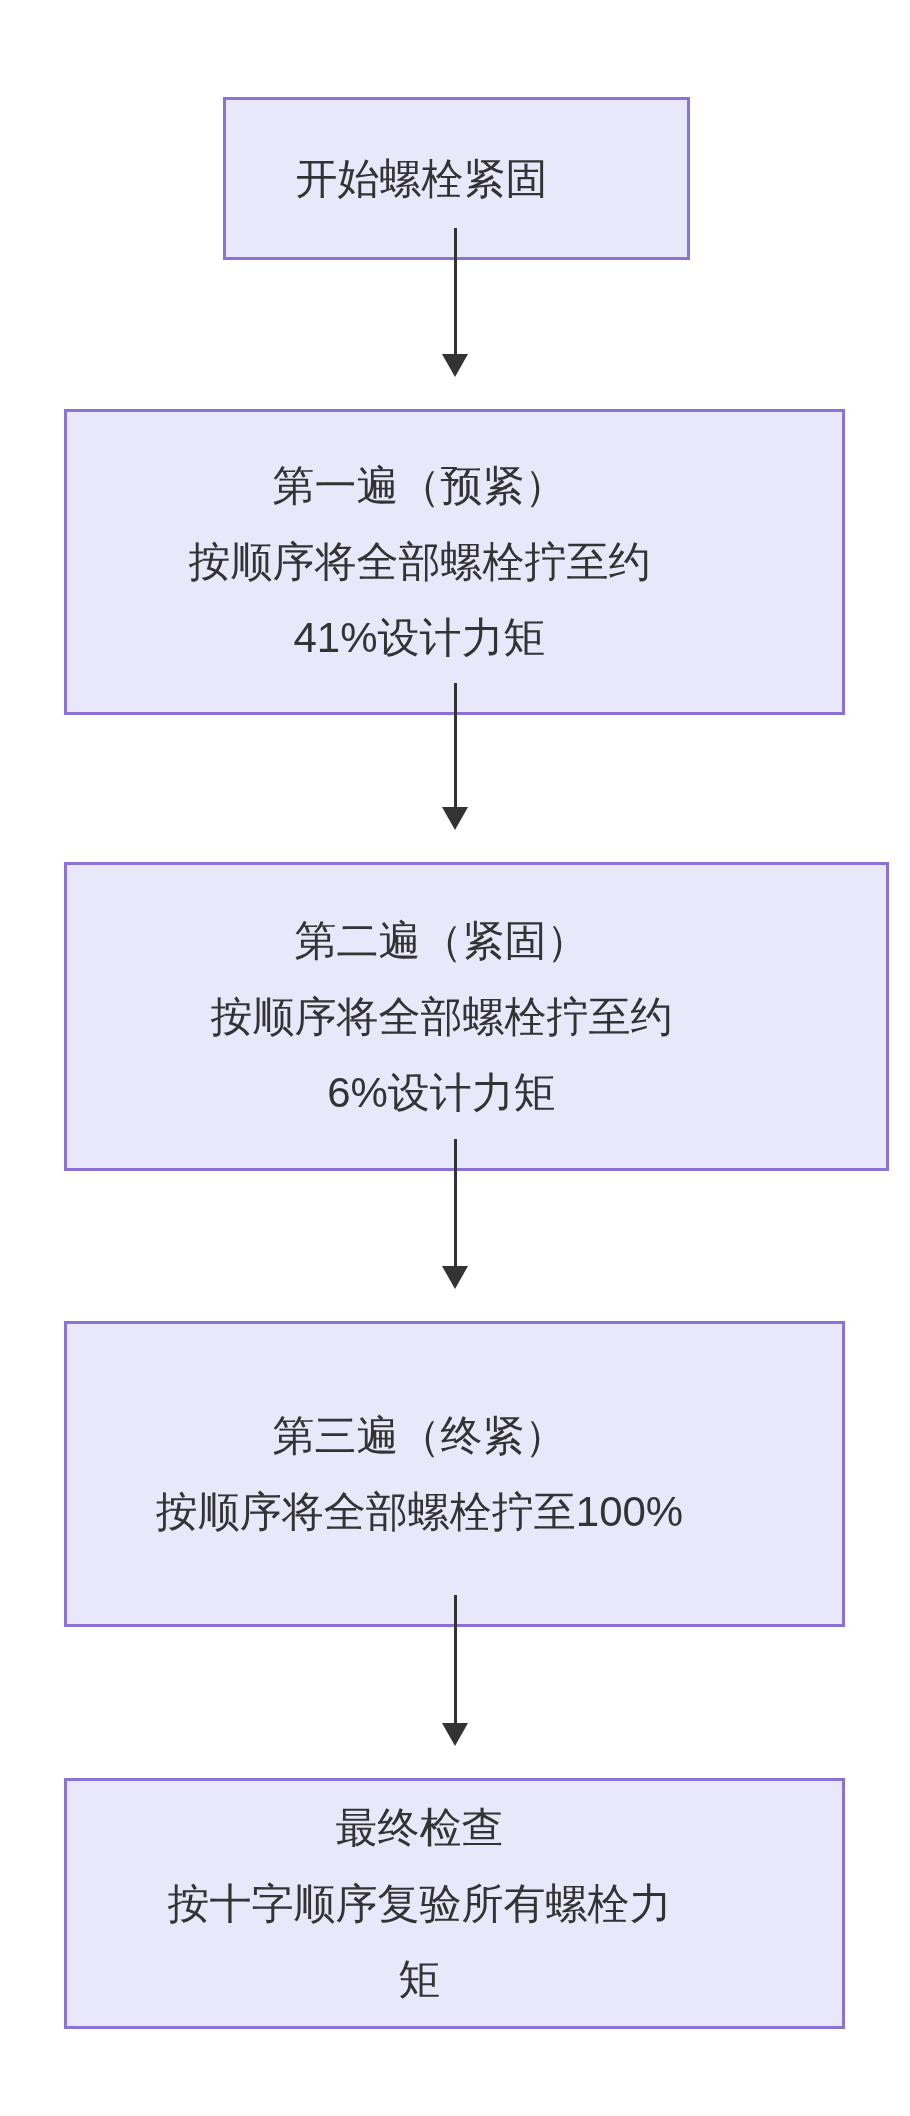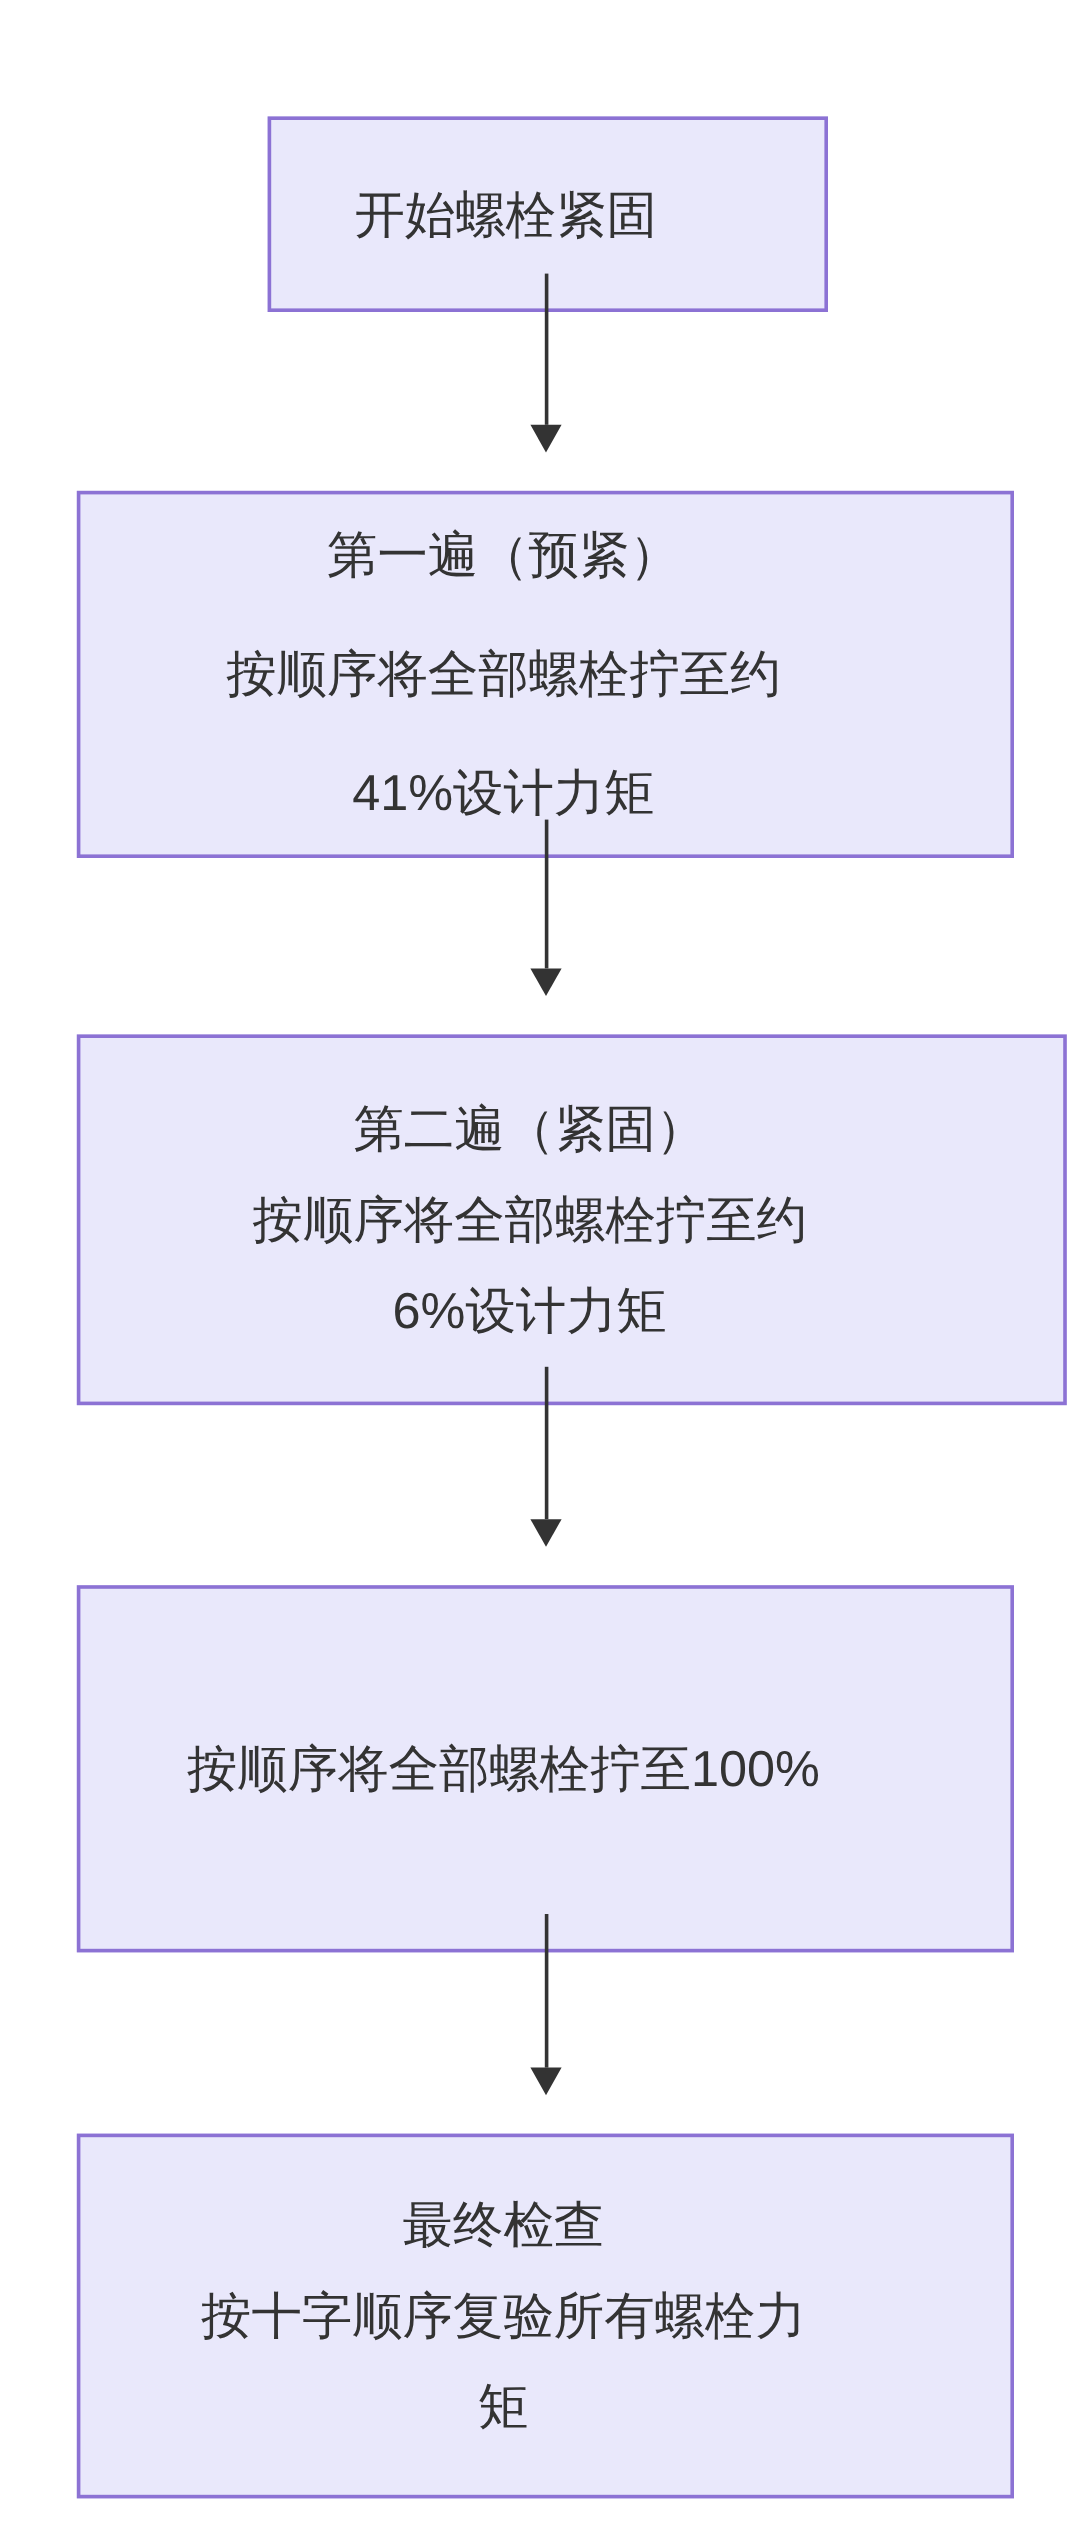--- a/index.html
+++ b/index.html
@@ -36,24 +36,24 @@
     text-align: center;
     font-size: 42px;
     line-height: 76px;
     padding-right: 70px;
     margin-top: 32px;
   }
   .node .line {
     white-space: nowrap;
   }
   .node-start  { left: 223px; top: 65px;   width: 467px; height: 163px; }
-  .node-pass1  { left: 64px;  top: 377px;  width: 781px; height: 306px; gap: 23px; }
+  .node-pass1  { left: 64px;  top: 377px;  width: 781px; height: 306px; }
   .node-pass2  { left: 64px;  top: 830px;  width: 825px; height: 309px; }
   .node-pass3  { left: 64px;  top: 1289px; width: 781px; height: 306px; }
-  .node-final  { left: 64px;  top: 1746px; width: 781px; height: 304px; justify-content: center; }
+  .node-final  { left: 64px;  top: 1746px; width: 781px; height: 251px; justify-content: center; }
   .arrow {
     position: absolute;
     left: 442px;
     width: 26px;
     display: flex;
     flex-direction: column;
     align-items: center;
   }
   .arrow-1 { top: 228px;  height: 149px; }
   .arrow-2 { top: 683px;  height: 147px; }
@@ -102,20 +102,21 @@
     <div class="line">按顺序将全部螺栓拧至约</div>
     <div class="line">6%设计力矩</div>
   </div>
 
   <div class="arrow arrow-3">
     <div class="arrow-line"></div>
     <div class="arrow-head"></div>
   </div>
 
   <div class="node node-pass3">
+    <div class="line">第三遍（终紧）</div>
     <div class="line">按顺序将全部螺栓拧至100%</div>
   </div>
 
   <div class="arrow arrow-4">
     <div class="arrow-line"></div>
     <div class="arrow-head"></div>
   </div>
 
   <div class="node node-final">
     <div class="line">最终检查</div>

